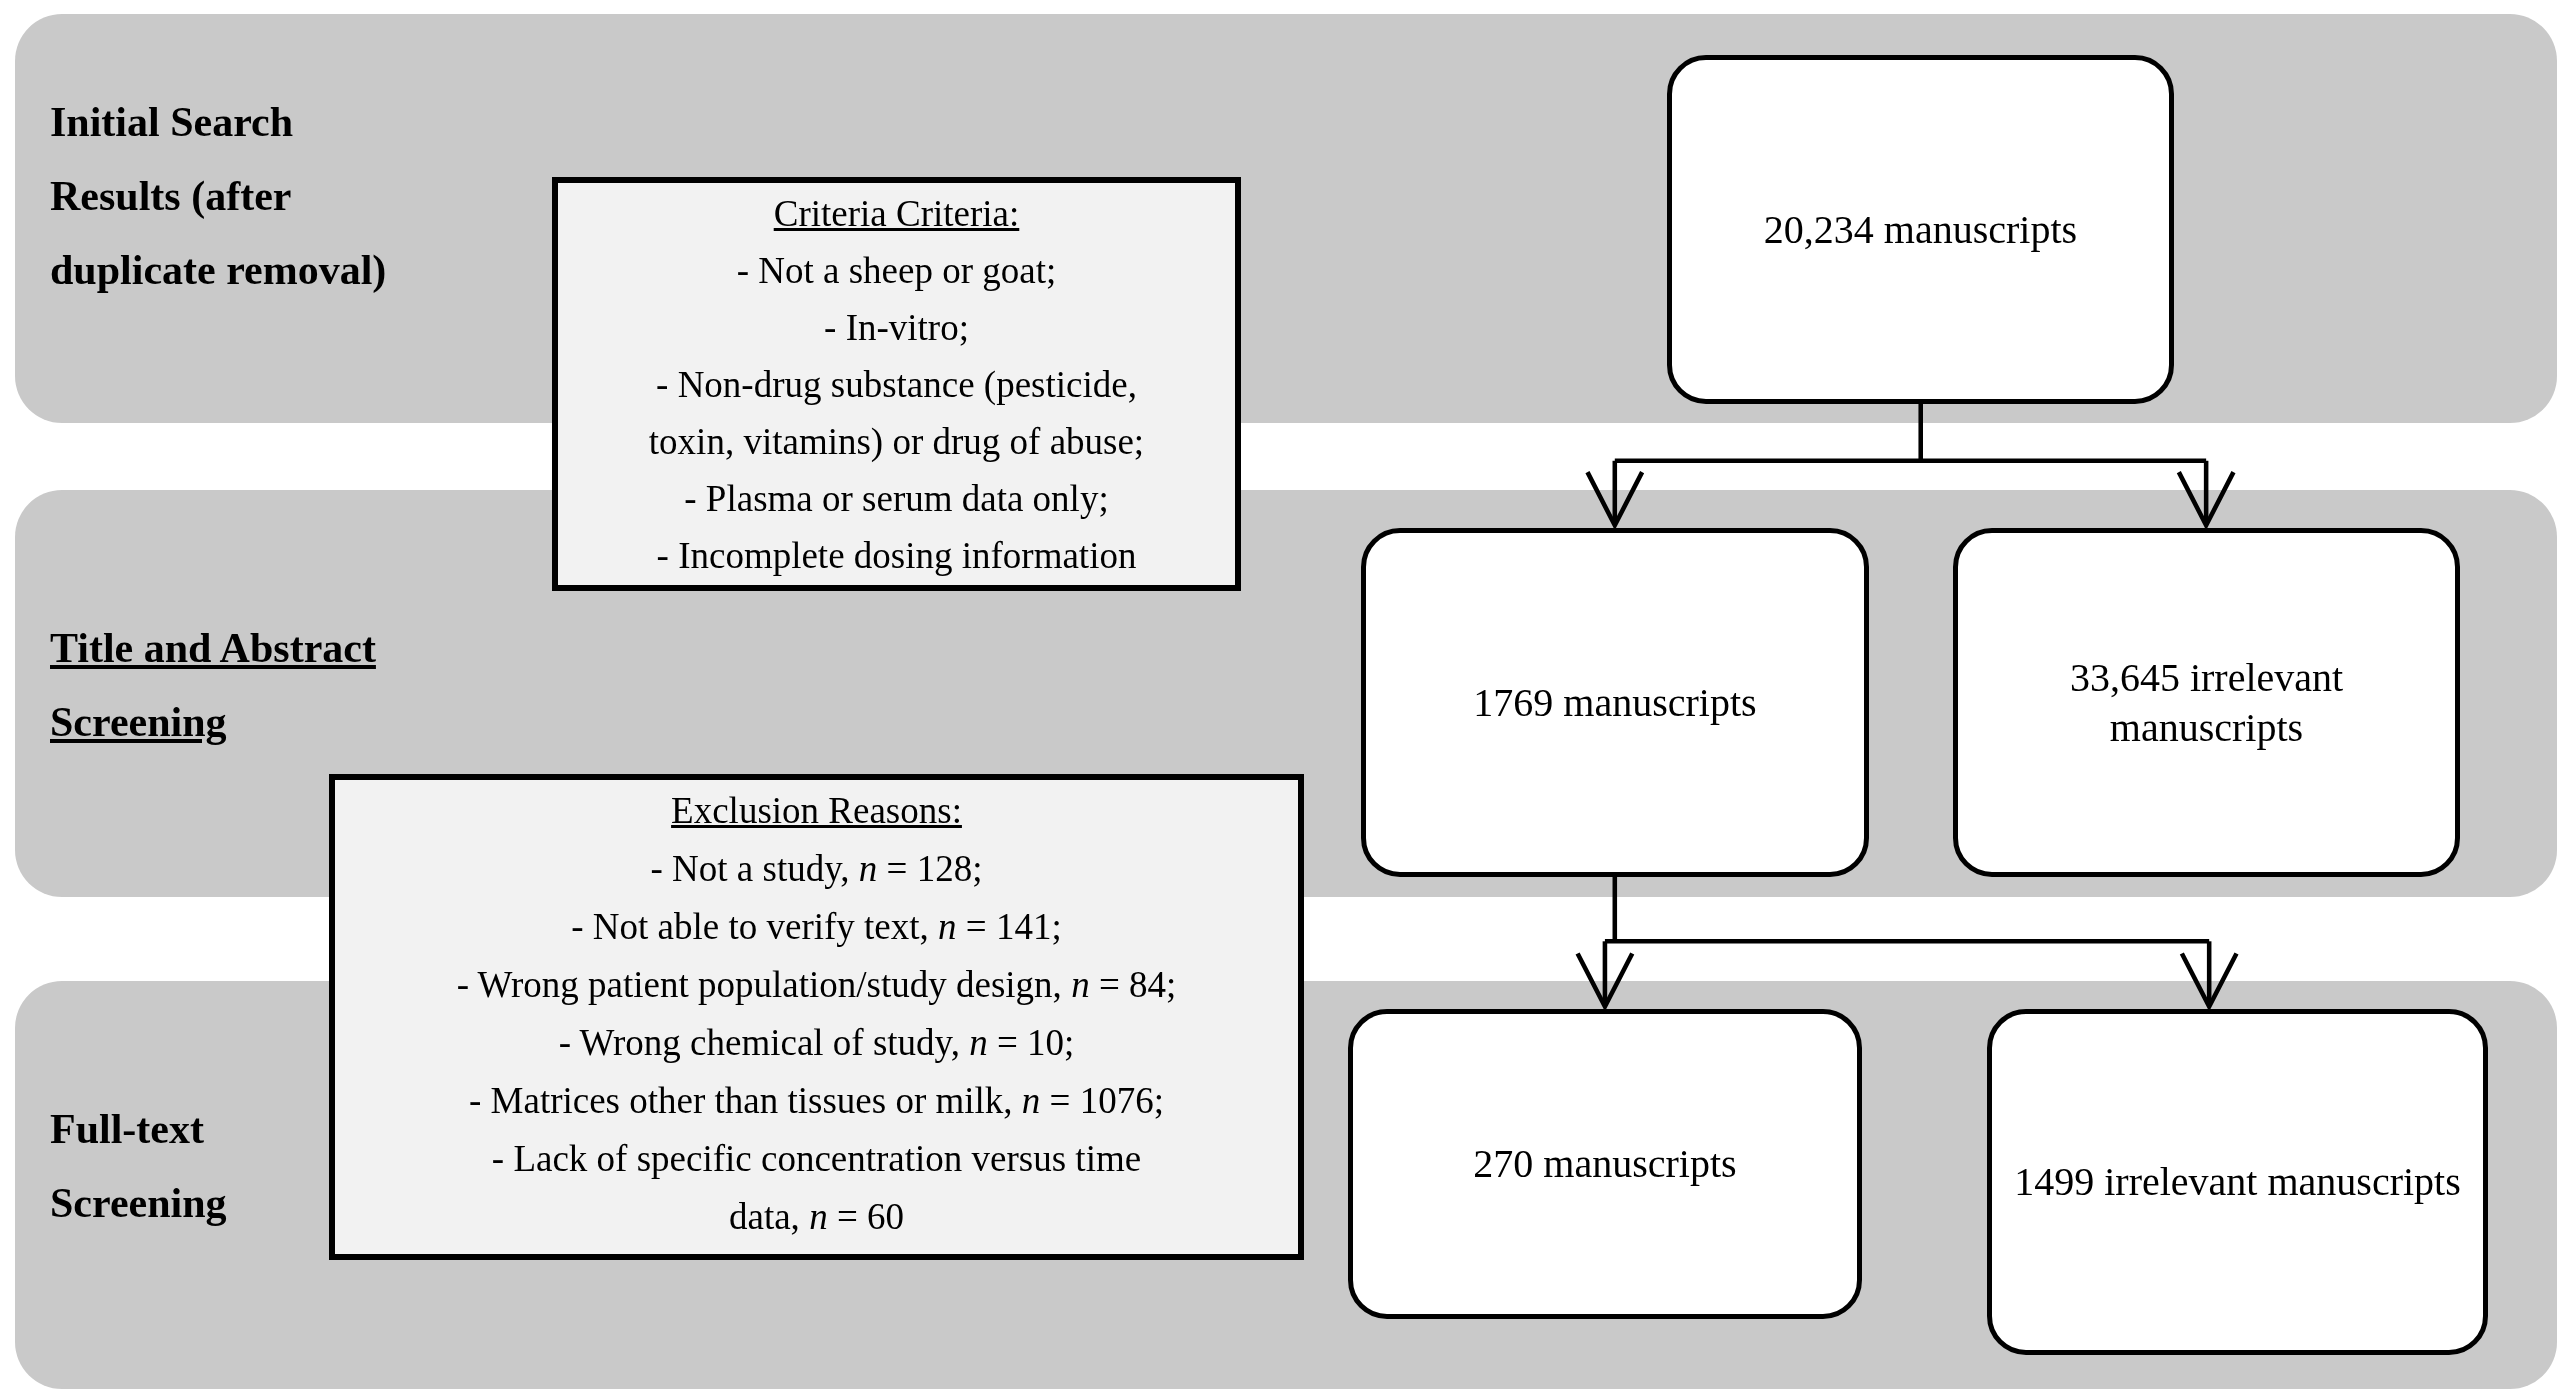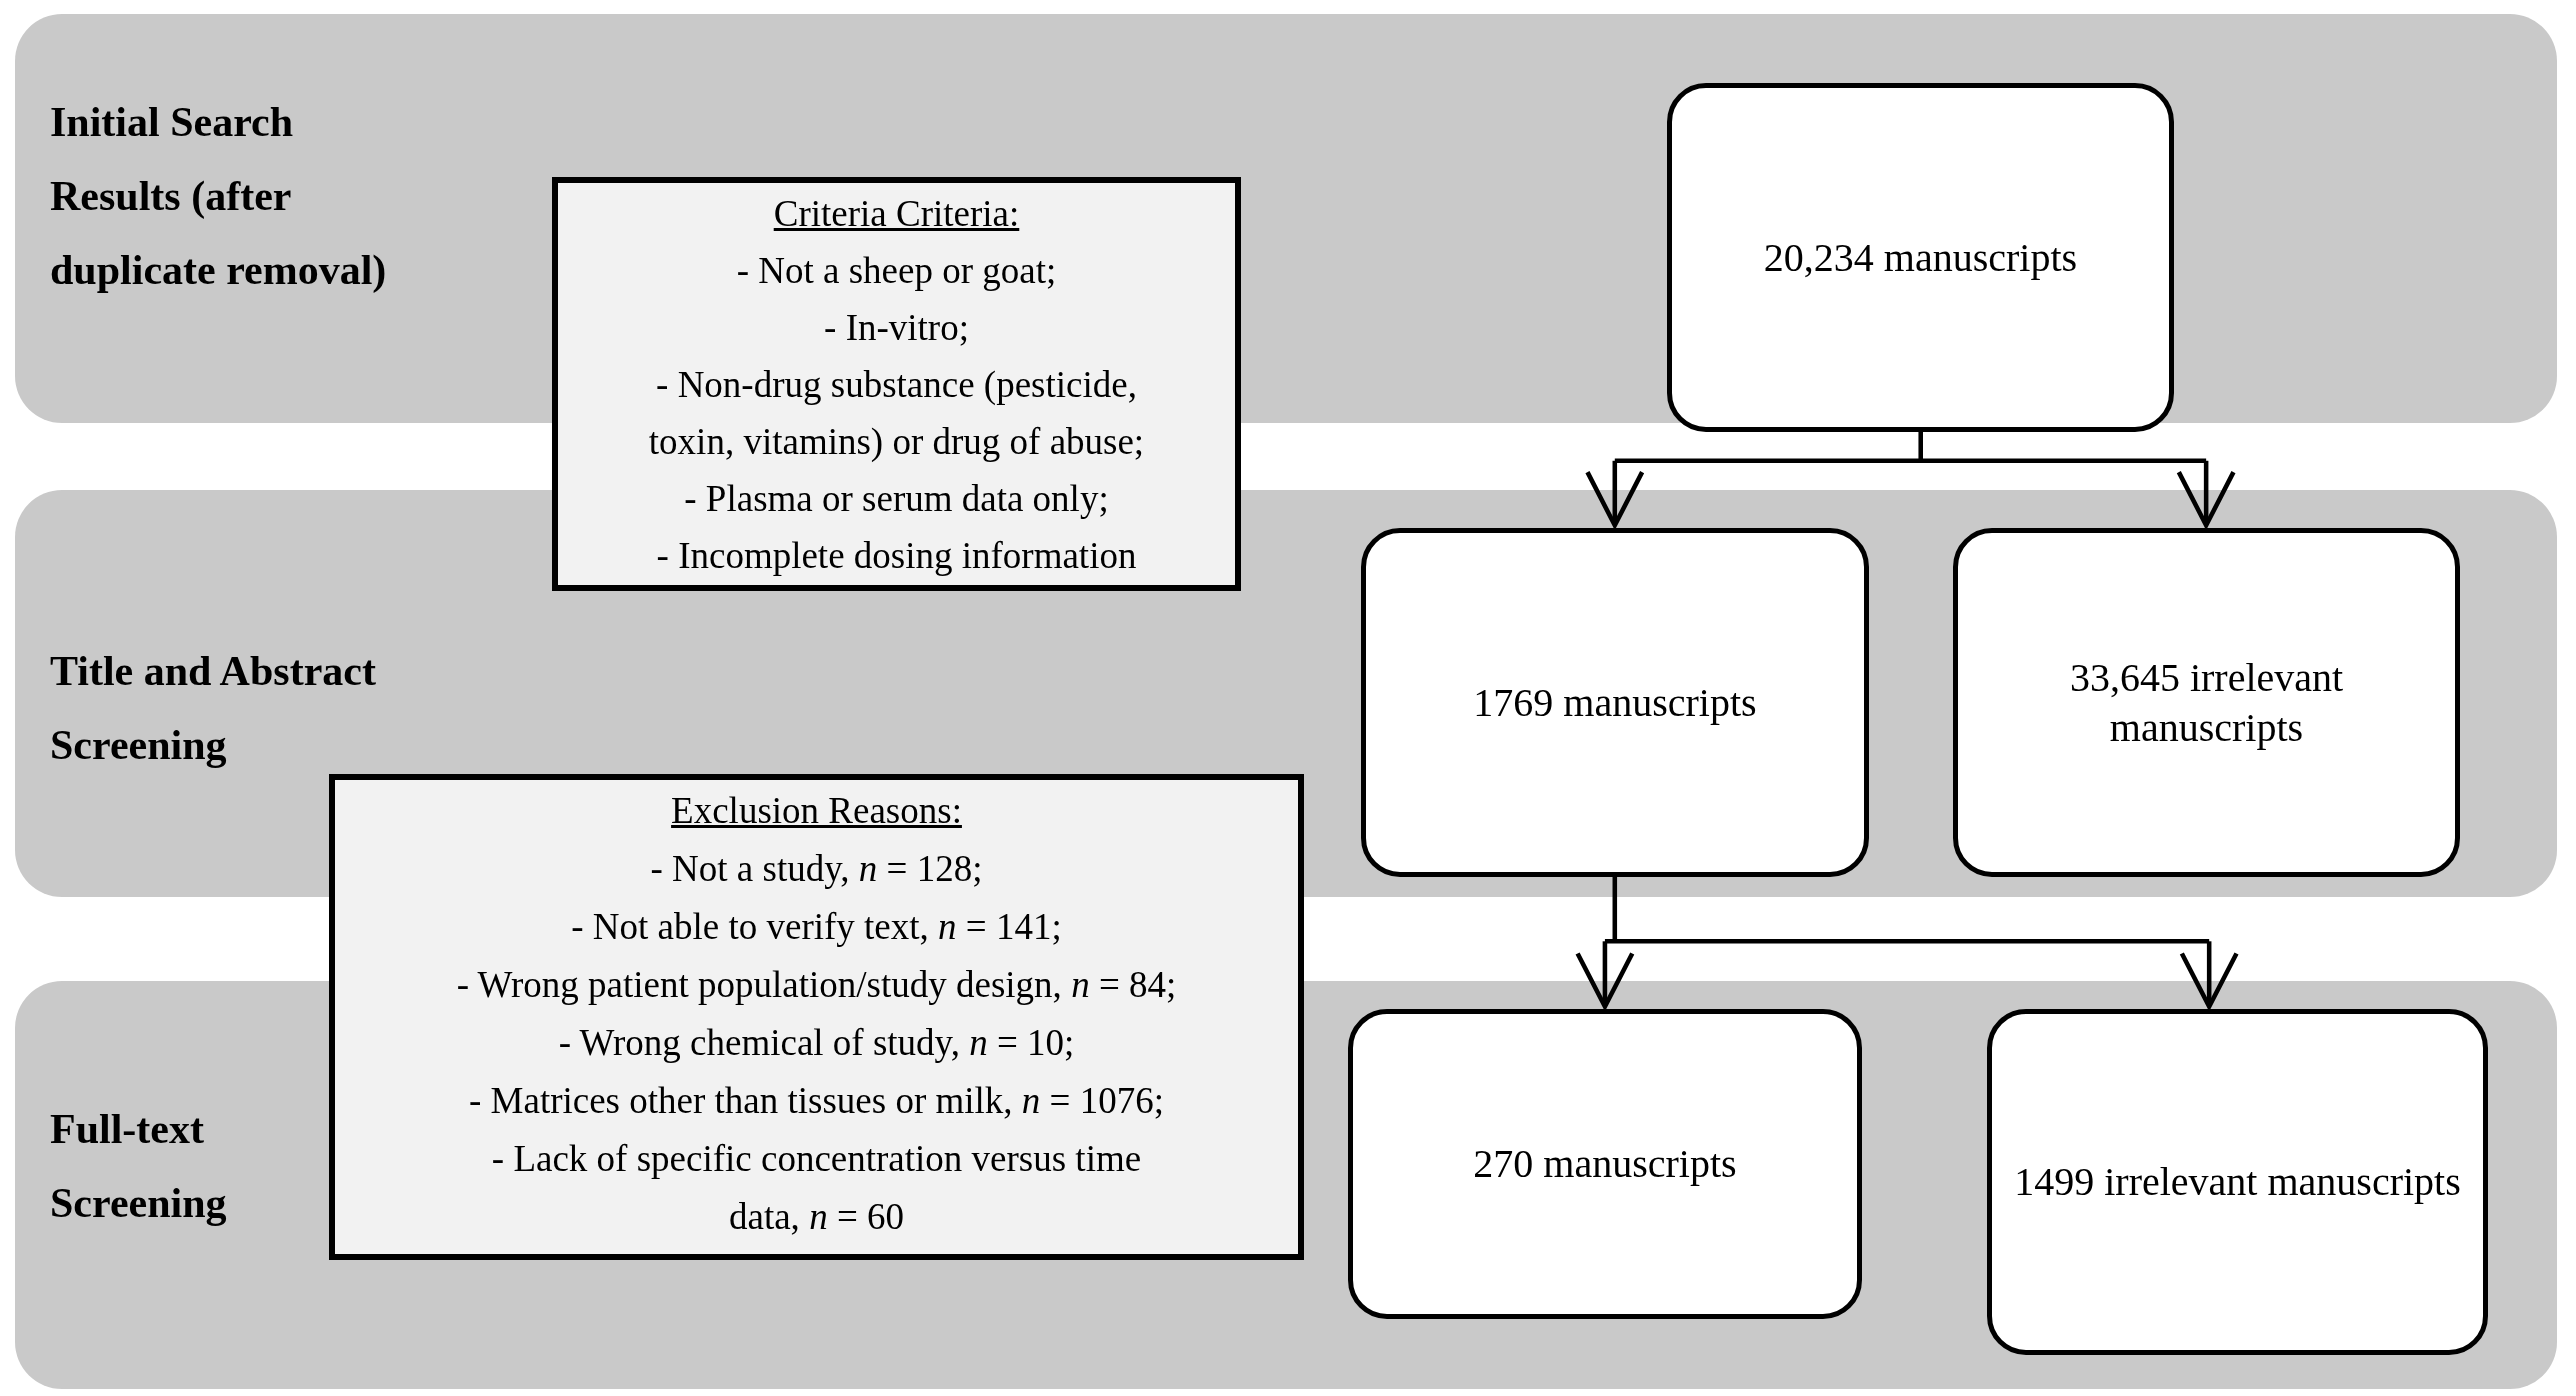--- a/index.html
+++ b/index.html
@@ -4,26 +4,26 @@
 <style>
   html,body{margin:0;padding:0;background:#ffffff;}
   .page{position:relative;width:2576px;height:1396px;background:#ffffff;overflow:hidden;
         font-family:"Liberation Serif","DejaVu Serif",serif;color:#000;}
   .band{position:absolute;left:15px;width:2542px;background:var(--band,#c9c9c9);border-radius:47px;}
   .band-1{top:13.7px;height:409px;}
   .band-2{top:490px;height:407px;}
   .band-3{top:981px;height:408px;}
   .stage-label{position:absolute;left:50px;font-weight:bold;font-size:42px;line-height:74px;white-space:nowrap;}
   .stage-1{top:85px;}
-  .stage-2{top:634px;}
+  .stage-2{top:611px;text-decoration:underline;}
   .stage-3{top:1092px;}
   .node{position:absolute;background:var(--node-fill,#fff);border:5.3px solid var(--line,#000);
         border-radius:39px;box-sizing:border-box;display:flex;align-items:center;justify-content:center;
         text-align:center;font-size:40px;line-height:50px;padding:0 21px;}
-  .node-initial{left:1667px;top:55px;width:507px;height:349px;margin-top:28px;}
+  .node-initial{left:1667px;top:55px;width:507px;height:349px;}
   .node-screened{left:1361px;top:528px;width:508px;height:349px;}
   .node-title-irrelevant{left:1953px;top:528px;width:507px;height:349px;}
   .node-fulltext{left:1348px;top:1009px;width:514px;height:310px;}
   .node-fulltext-irrelevant{left:1959px;top:1009px;width:501px;height:346px;margin-left:28px;}
   .note{position:absolute;background:var(--note-fill,#f2f2f2);border:6.8px solid var(--line,#000);
         box-sizing:border-box;text-align:center;font-size:37px;}
   .note-criteria{left:552px;top:177px;width:689px;height:414px;line-height:57px;padding-top:2.3px;}
   .note-reasons{left:329px;top:774px;width:975px;height:486px;line-height:58px;padding-top:1.5px;}
   .note-title{text-decoration:underline;}
   .note-items{white-space:pre-line;}

